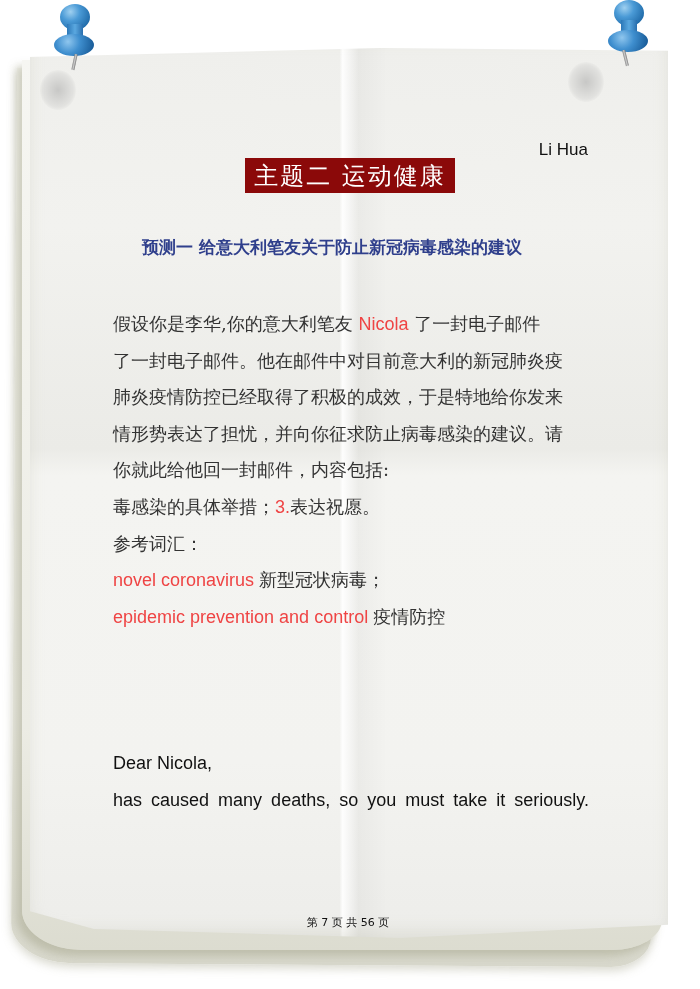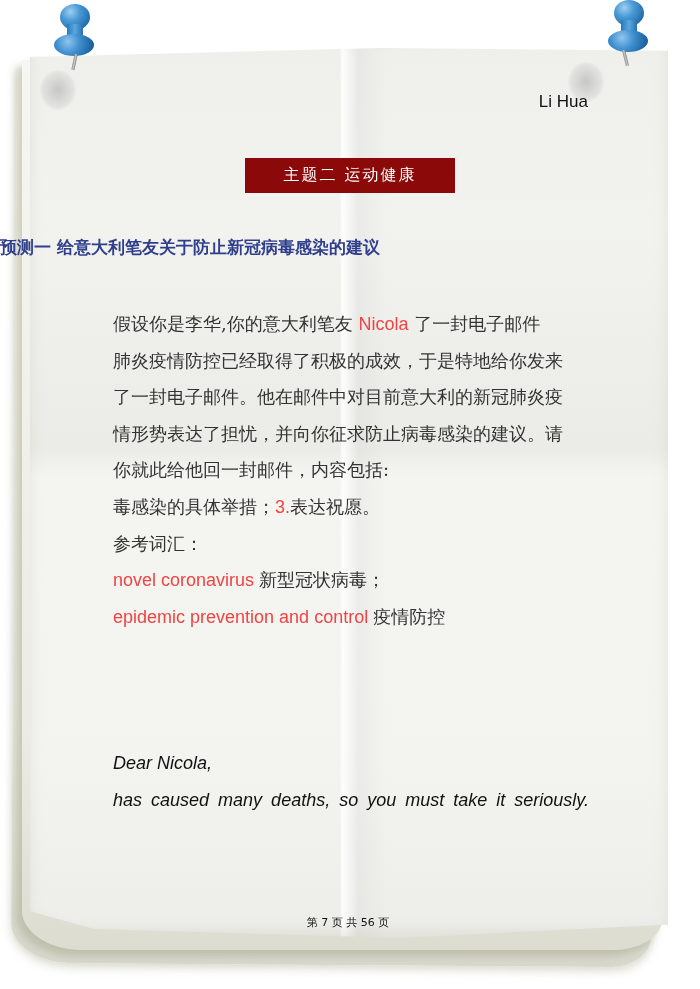--- a/index.html
+++ b/index.html
@@ -45,44 +45,44 @@
     background:radial-gradient(circle at 35% 35%, #8fc6ee 0%, #3f8fcf 40%, #1b5f9c 85%);
   }
   .pin .needle {
     position:absolute; left:21px; top:50px; width:3px; height:16px; background:linear-gradient(90deg,#888,#ccc,#777);
     transform:rotate(12deg);
   }
   .pin-shadow {
     position:absolute; width:36px; height:40px; border-radius:50%;
     background:radial-gradient(ellipse at center, rgba(150,150,150,0.45) 0%, rgba(170,170,170,0.2) 60%, rgba(0,0,0,0) 75%);
   }
-  .text { position:absolute; color:#222; }
+  .text { position:absolute; color:#222;margin-top:48px; }
   .author { right:112px; top:92px; font-size:17px; color:#111; }
   .title-box {
     position:absolute; left:245px; top:158px; width:210px; height:35px;
     background:#8b0909; color:#ffffff;
-    font-family:"DejaVu Serif", "Liberation Serif", serif; font-size:16px;
+    font-family:"DejaVu Serif", "Liberation Serif", serif; font-size:24px;
     display:flex; align-items:center; justify-content:center; letter-spacing:2px;
   }
   .subtitle {
-    position:absolute; left:0; width:632px; top:236px; text-align:left;
+    position:absolute; left:0; width:632px; top:236px; text-align:center;
     font-family:"DejaVu Serif", "Liberation Serif", serif; font-weight:bold;
-    font-size:17px; color:#2f3f8c;
+    font-size:17px; color:#2f3f8c;padding-left:16px;
   }
   .body-block {
     position:absolute; left:113px; width:476px;
     font-family:"DejaVu Serif", "Liberation Serif", serif;
     font-size:18px; color:#333; line-height:36.6px;
     text-align:justify;
   }
   .body-block .en { font-family:"Liberation Sans", sans-serif; color:#ef4444;margin-top:36px; }
   .line { display:block; white-space:nowrap; }
   .letter {
     position:absolute; left:113px; width:476px;
-    font-family:"Liberation Sans", sans-serif; font-size:18px; color:#111; line-height:36.6px;font-style:italic;
+    font-family:"Liberation Sans", sans-serif; font-size:18px; color:#111; line-height:36.6px;
   }
   .letter .just { display:block; text-align:justify; text-align-last:justify; }
   .footer {
     position:absolute; left:0; width:696px; top:915px; text-align:center;
     font-size:11px; color:#111; font-family:"DejaVu Sans", sans-serif;
   }
 </style>
 </head>
 <body>
 
@@ -106,22 +106,22 @@
 </div>
 
 <div class="text author">Li Hua</div>
 
 <div class="title-box">主题二  运动健康</div>
 
 <div class="subtitle">预测一 给意大利笔友关于防止新冠病毒感染的建议</div>
 
 <div class="body-block" style="top:306px;">
   <span class="line"><span>假设你是李华,你的意大利笔友 </span><span class="en">Nicola</span><span>  了一封电子邮件</span></span>
+  <span class="line">了一封电子邮件。他在邮件中对目前意大利的新冠肺炎疫</span>
   <span class="line">肺炎疫情防控已经取得了积极的成效，于是特地给你发来</span>
-  <span class="line">了一封电子邮件。他在邮件中对目前意大利的新冠肺炎疫</span>
   <span class="line">情形势表达了担忧，并向你征求防止病毒感染的建议。请</span>
   <span class="line">你就此给他回一封邮件，内容包括:</span>
   <span class="line"><span>毒感染的具体举措；</span><span class="en">3.</span><span>表达祝愿。</span></span>
   <span class="line">参考词汇：</span>
   <span class="line"><span class="en">novel coronavirus </span><span> 新型冠状病毒；</span></span>
   <span class="line"><span class="en">epidemic prevention and control </span><span>疫情防控</span></span>
 </div>
 
 <div class="letter" style="top:745px;">
   <span class="line">Dear Nicola,</span>

